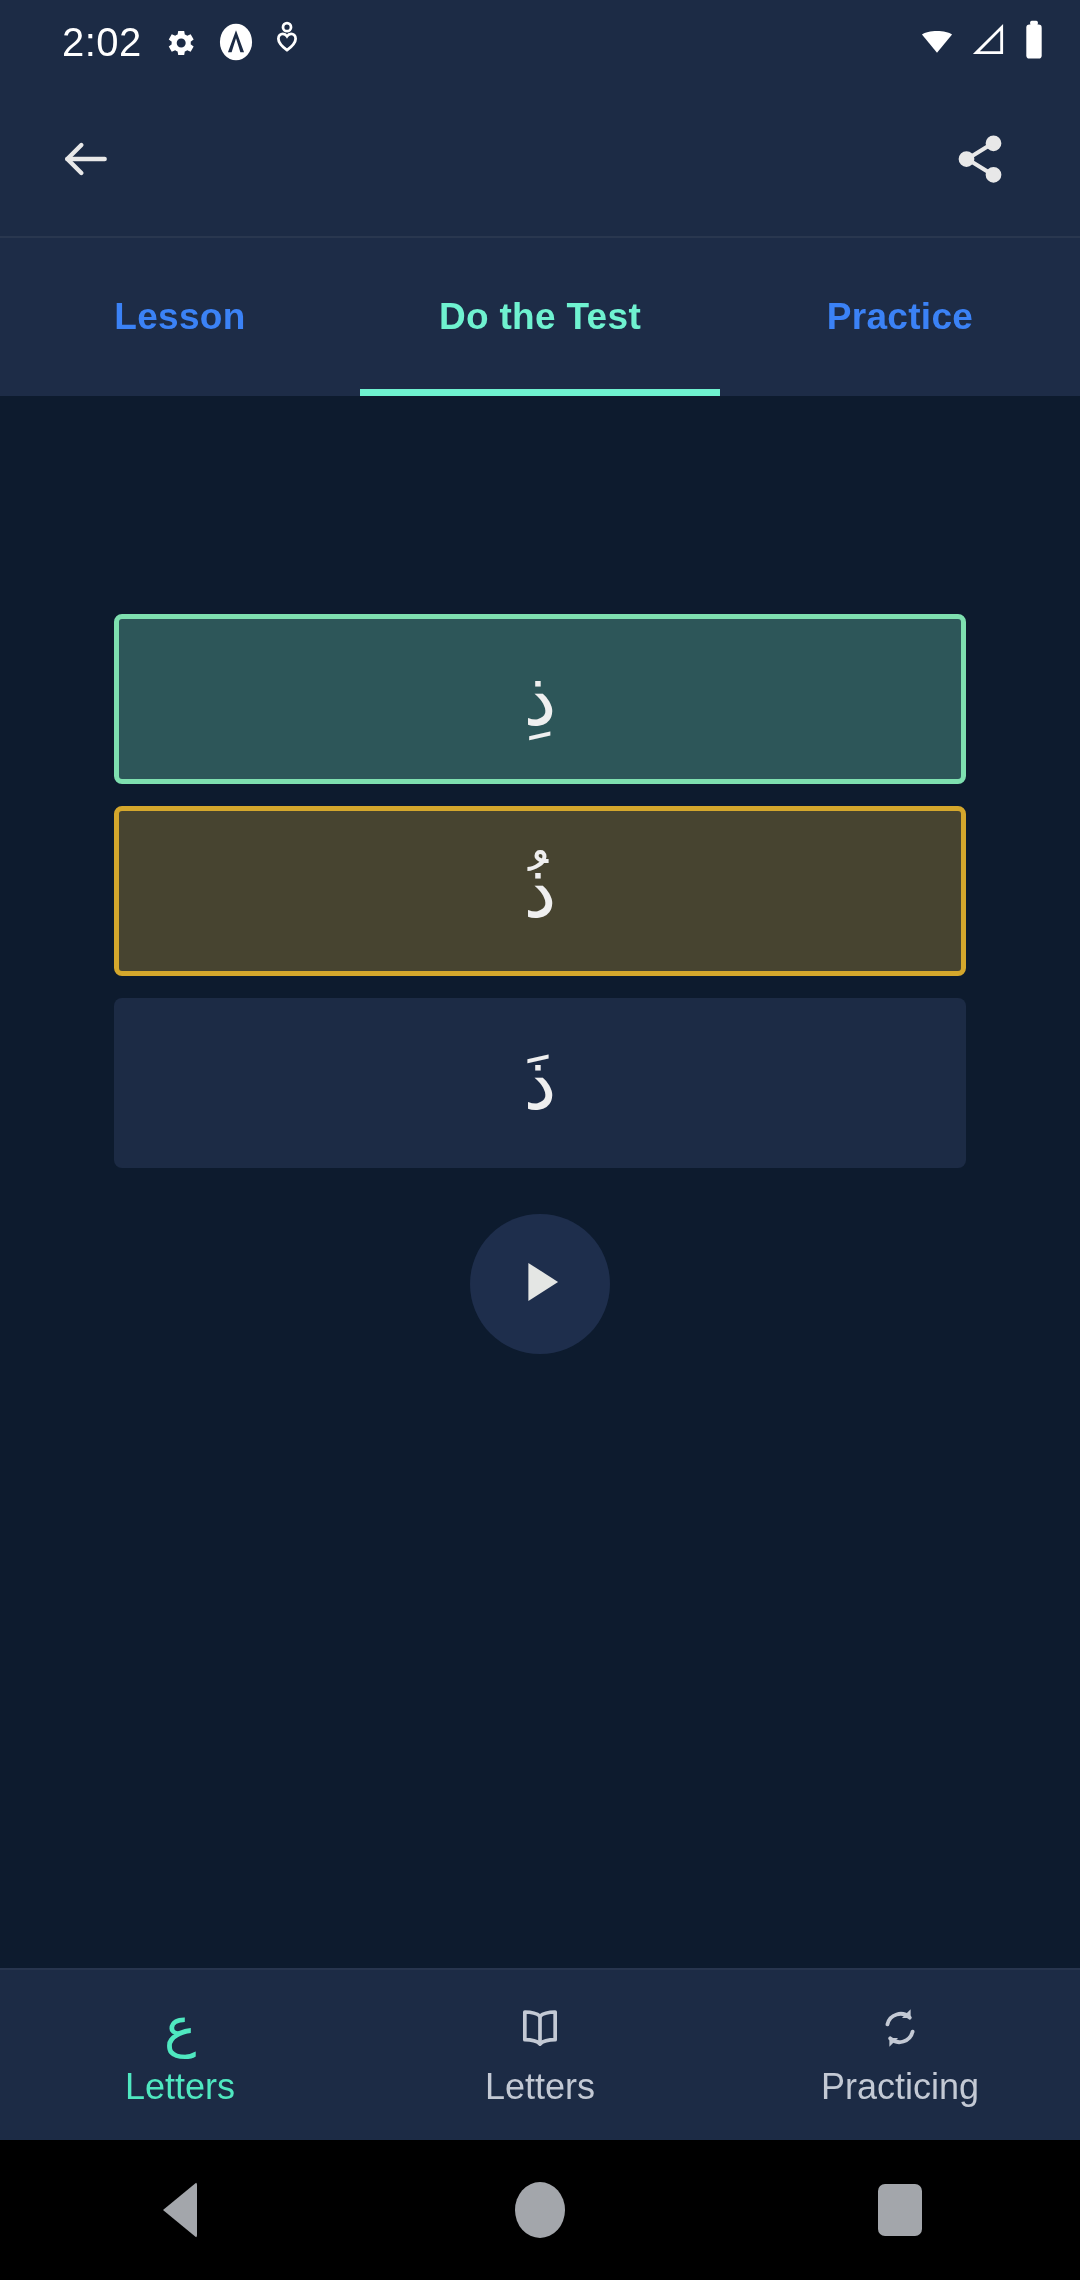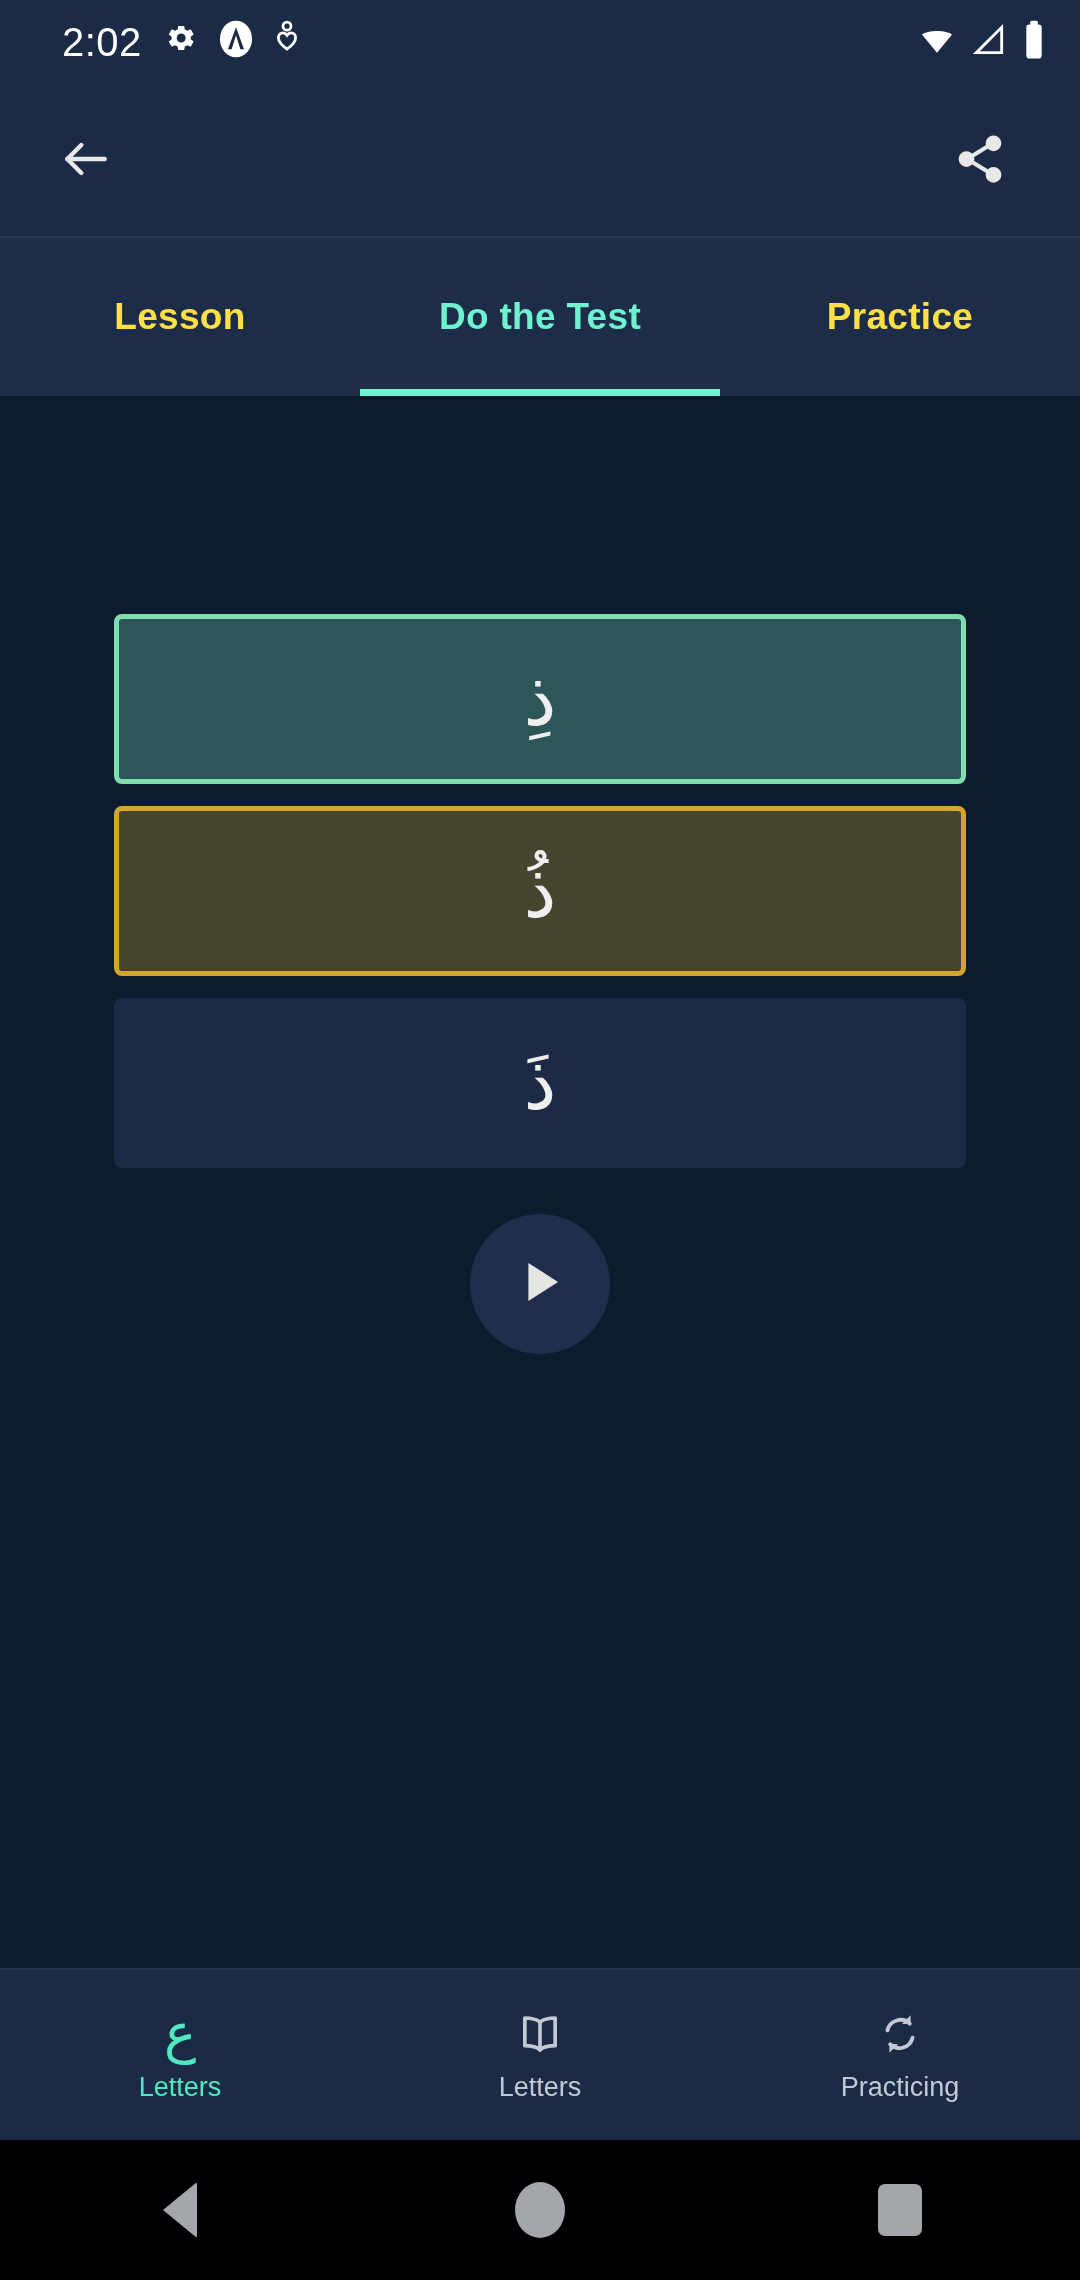--- a/index.html
+++ b/index.html
@@ -17,21 +17,21 @@
   }
 
   
   .status-bar {
     height:84px;
     background:#1C2B45;
     display:flex; align-items:center;
     padding:0 34px 0 62px;
     flex:0 0 auto;
   }
-  .status-left { display:flex; align-items:flex-start; gap:20px; }
+  .status-left { display:flex; align-items:flex-end; gap:20px; }
   .status-time {
     color:#FFFFFF; font-size:40px; letter-spacing:0.5px;
     font-family:"Liberation Sans", sans-serif;
   }
   .status-right { margin-left:auto; display:flex; align-items:center; gap:14px; }
   .si { display:block; }
 
   
   .app-bar {
     height:154px;
@@ -60,21 +60,21 @@
     flex:0 0 auto;
     position:relative;
   }
   .tab {
     flex:1 1 0;
     display:flex; align-items:center; justify-content:center;
     position:relative;
   }
   .tab-label {
     font-size:37px; font-weight:bold;
-    color:#fde047; letter-spacing:0.3px;
+    color:#3b82f6; letter-spacing:0.3px;
   }
   .tab.active .tab-label { color:#6FF2D0; }
   .tab-indicator {
     position:absolute; left:0; right:0; bottom:0;
     height:7px; background:#6FF2D0;
   }
 
   
   .content {
     flex:1 1 auto;
@@ -139,21 +139,21 @@
   .nav-item {
     flex:1 1 0;
     display:flex; flex-direction:column; align-items:center;
     gap:10px;
   }
   .nav-icon {
     height:56px; display:flex; align-items:center; justify-content:center;
     color:#C3C9D4;
     font-size:52px; line-height:1;
   }
-  .nav-label { font-size:27px; color:#C3C9D4; }
+  .nav-label { font-size:36px; color:#C3C9D4; }
   .nav-item.active .nav-icon,
   .nav-item.active .nav-label { color:#4FE8C0; }
   .nav-icon-ar {
     font-family:"DejaVu Sans", sans-serif;
     font-size:54px;
   }
 
   
   .sys-nav {
     height:140px; background:#000000;

